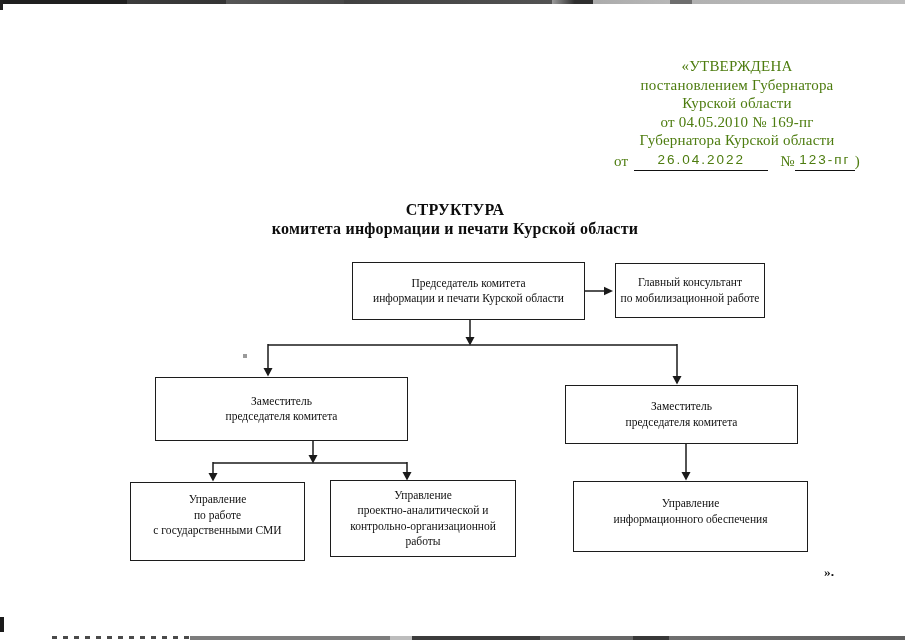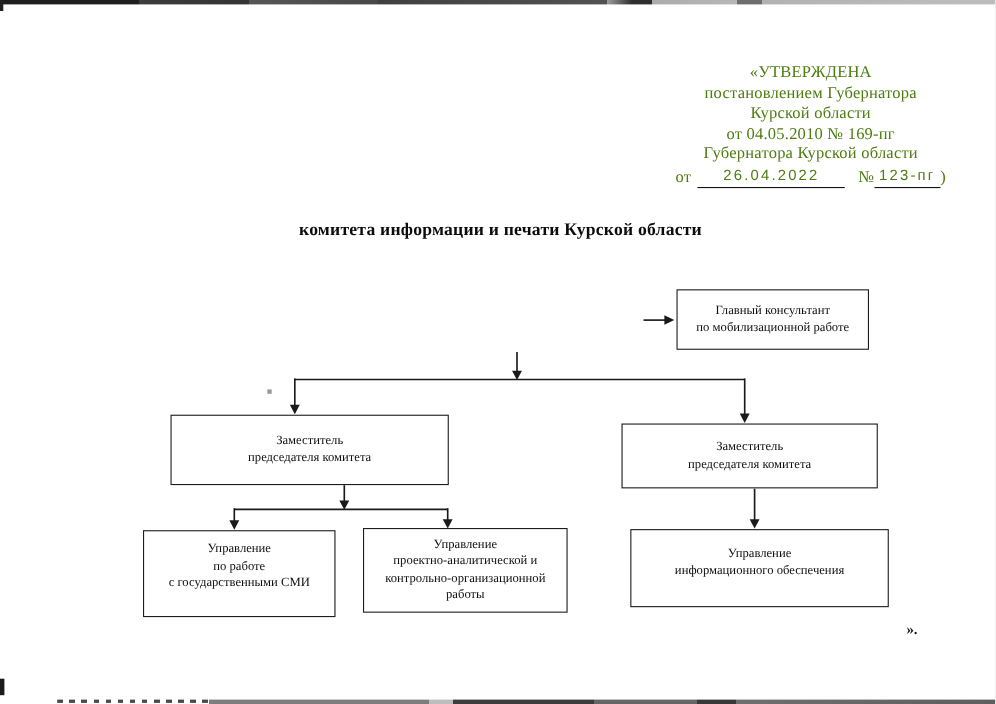--- a/index.html
+++ b/index.html
@@ -53,21 +53,21 @@
   }
 
   
   .box {
     position:absolute; border:1.6px solid #1c1c1c; background:#fff;
     display:flex; flex-direction:column; align-items:center; justify-content:center;
     text-align:center; font-size:11.5px; line-height:15.5px; color:#101010;
     box-sizing:border-box;
   }
   .b-chairman   { left:352px; top:262px; width:233px; height:58px; }
-  .b-consultant { left:615px; top:263px; width:175px; height:55px; }
+  .b-consultant { left:615px; top:263px; width:150px; height:55px; }
   .b-dep-left   { left:155px; top:377px; width:253px; height:64px; }
   .b-dep-right  { left:565px; top:385px; width:233px; height:59px; }
   .b-media      { left:130px; top:482px; width:175px; height:79px; justify-content:flex-start; padding-top:9px; }
   .b-project    { left:330px; top:480px; width:186px; height:77px; }
   .b-info       { left:573px; top:481px; width:235px; height:71px; justify-content:flex-start; padding-top:14px; }
 
   .connectors { position:absolute; left:0; top:0; pointer-events:none; }
 
   .closing-mark { position:absolute; left:824px; top:564px; font-size:13.5px; font-weight:bold; color:#111; }
 </style>
@@ -92,20 +92,21 @@
     <div class="amendment">
       <span>от</span>
       <span class="fill-line fill-date mono">26.04.2022</span>
       <span class="num-sign">№</span>
       <span class="fill-line fill-num mono">123-пг</span>
       <span>)</span>
     </div>
   </div>
 
   <div class="doc-title">
+    <div>СТРУКТУРА</div>
     <div>комитета информации и печати Курской области</div>
   </div>
 
   <svg class="connectors" width="905" height="640" viewBox="0 0 905 640">
     <g stroke="#1a1a1a" stroke-width="1.5" fill="none">
 
       <line x1="585" y1="291" x2="606" y2="291"></line>
 
       <line x1="470" y1="320" x2="470" y2="339"></line>
 
@@ -125,20 +126,24 @@
       <polygon points="465.5,337 474.5,337 470,345.5"></polygon>
       <polygon points="263.5,368 272.5,368 268,376.5"></polygon>
       <polygon points="672.5,376 681.5,376 677,384.5"></polygon>
       <polygon points="308.5,455 317.5,455 313,463.5"></polygon>
       <polygon points="208.5,473 217.5,473 213,481.5"></polygon>
       <polygon points="402.5,472 411.5,472 407,480.5"></polygon>
       <polygon points="681.5,472 690.5,472 686,480.5"></polygon>
     </g>
   </svg>
 
+  <div class="box b-chairman">
+    <span>Председатель комитета</span>
+    <span>информации и печати Курской области</span>
+  </div>
 
   <div class="box b-consultant">
     <span>Главный консультант</span>
     <span>по мобилизационной работе</span>
   </div>
 
   <div class="box b-dep-left">
     <span>Заместитель</span>
     <span>председателя комитета</span>
   </div>

